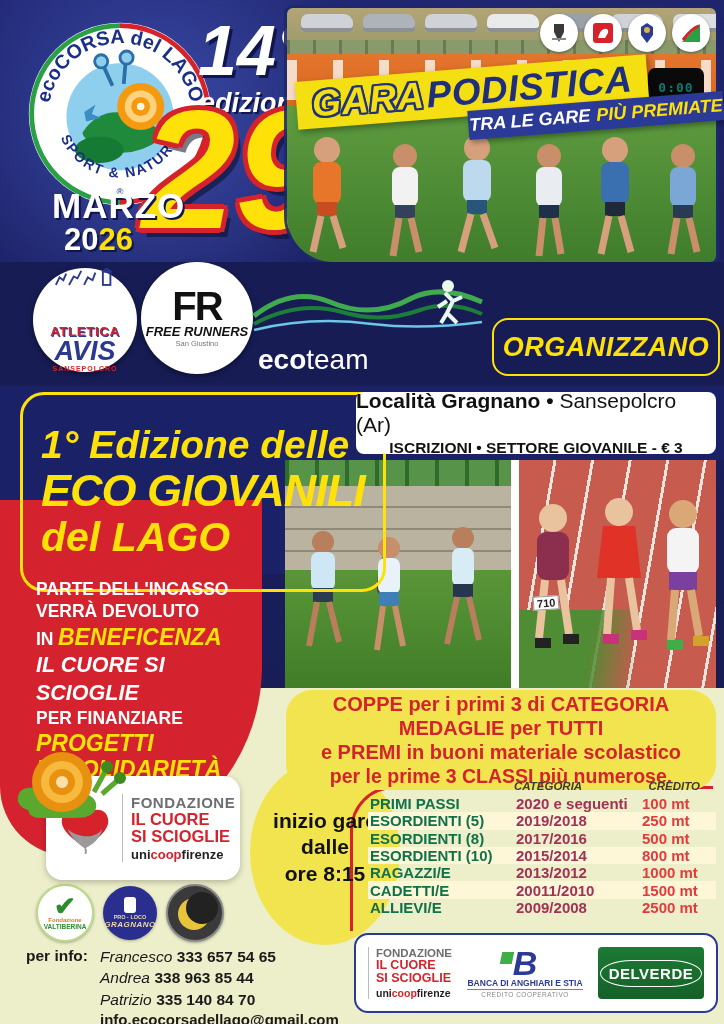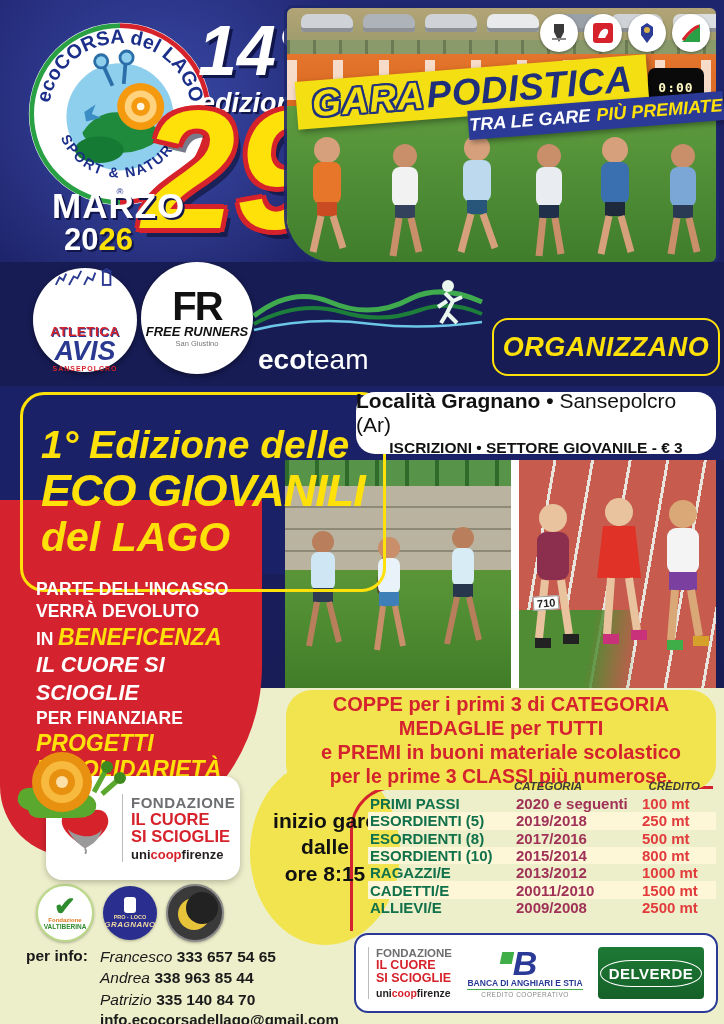--- a/index.html
+++ b/index.html
@@ -43,21 +43,21 @@
             background:repeating-linear-gradient(90deg,#6a7a52 0 3px,#8a9a6a 3px 26px);}
   .pt-banner{position:absolute;left:0;top:46px;width:100%;height:52px;
              background:linear-gradient(#e4752c,#d96820);
              -webkit-mask:none;}
   .pt-banner:before{content:"";position:absolute;inset:6px 0;
              background:repeating-linear-gradient(90deg,rgba(255,255,255,.75) 0 10px,rgba(255,255,255,0) 10px 46px);}
   .pt-grass{position:absolute;left:0;top:98px;width:100%;height:156px;
             background:linear-gradient(#5f9c3f,#3f7d2c);}
   .pt-runners{position:absolute;left:0;bottom:0;width:100%;height:150px;}
   .pt-timer{position:absolute;right:12px;top:60px;width:56px;height:38px;background:#0a0a0a;border-radius:7px;
-            color:#fef9c3;font-family:"DejaVu Sans Mono",monospace;font-size:13px;font-weight:700;
+            color:#0f766e;font-family:"DejaVu Sans Mono",monospace;font-size:13px;font-weight:700;
             display:flex;align-items:center;justify-content:center;letter-spacing:1px;}
   .pt-logos{position:absolute;right:6px;top:6px;display:flex;gap:6px;}
   .mini-logo{width:38px;height:38px;border-radius:50%;background:#fff;box-shadow:0 1px 3px rgba(0,0,0,.4);
              display:flex;align-items:center;justify-content:center;overflow:hidden;}
 
   
   .banner-y{left:296px;top:68px;width:352px;height:48px;background:#f3df12;transform:rotate(-4.5deg);
             display:flex;align-items:center;justify-content:center;gap:2px;box-shadow:2px 3px 6px rgba(0,0,0,.35);}
   .banner-y .gara{font-size:37px;font-weight:700;font-style:italic;color:#f3df12;letter-spacing:1px;
             text-shadow:-2px -2px 0 #20317e,2px -2px 0 #20317e,-2px 2px 0 #20317e,2px 2px 0 #20317e,
@@ -89,21 +89,21 @@
 
   
   .title-band{left:0;top:386px;width:724px;height:74px;background:#1b2166;}
   .title-tail{left:0;top:458px;width:568px;height:116px;background:#1b2166;
               border-radius:0 0 150px 0;}
   .title-box{left:20px;top:392px;width:342px;height:166px;border:3px solid #ffe10a;border-radius:24px;
              padding:28px 0 0 18px;z-index:7;}
   .title-box .l1{color:#ffe10a;font-size:39px;font-weight:700;font-style:italic;line-height:1.12;}
   .title-box .l2{color:#ffe10a;font-size:45px;font-weight:900;font-style:italic;line-height:1.08;letter-spacing:-1px;}
   .title-box .l3{color:#ffe10a;font-size:41px;font-weight:700;font-style:italic;line-height:1.1;}
-  .info-box{left:356px;top:392px;width:360px;height:62px;background:#fff;border-radius:19px;z-index:7;
+  .info-box{left:356px;top:392px;width:360px;height:62px;background:#fff;border-radius:8px;z-index:7;
             display:flex;flex-direction:column;align-items:center;justify-content:center;}
   .info-box .l1{font-size:21px;color:#111;}
   .info-box .l1 .b{font-weight:900;}
   .info-box .l1 .light{font-family:"Liberation Sans",sans-serif;font-weight:400;}
   .info-box .l2{font-size:15.5px;font-weight:900;color:#111;margin-top:2px;}
 
   
   .photos-row{left:285px;top:460px;width:431px;height:228px;background:#fff;display:flex;gap:8px;z-index:5;}
   .photo{position:relative;overflow:hidden;height:100%;}
   .photo-l{width:226px;}

